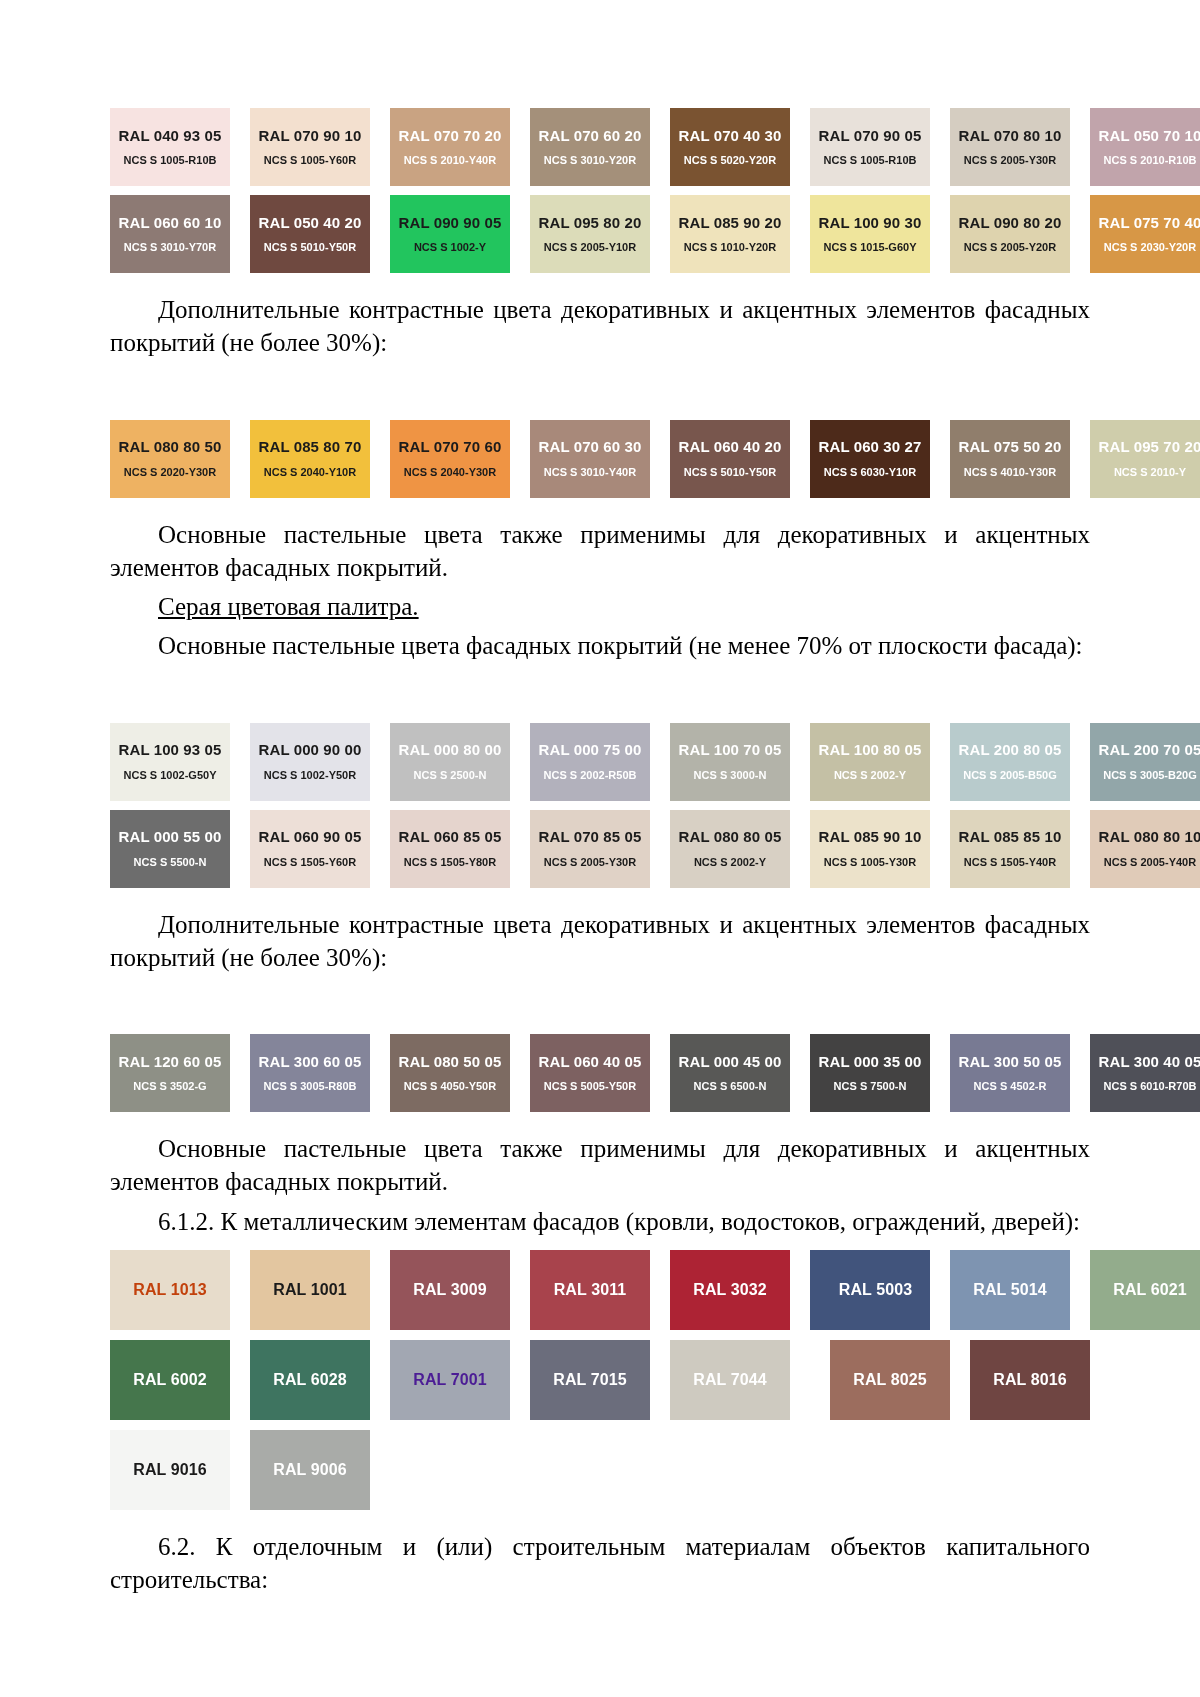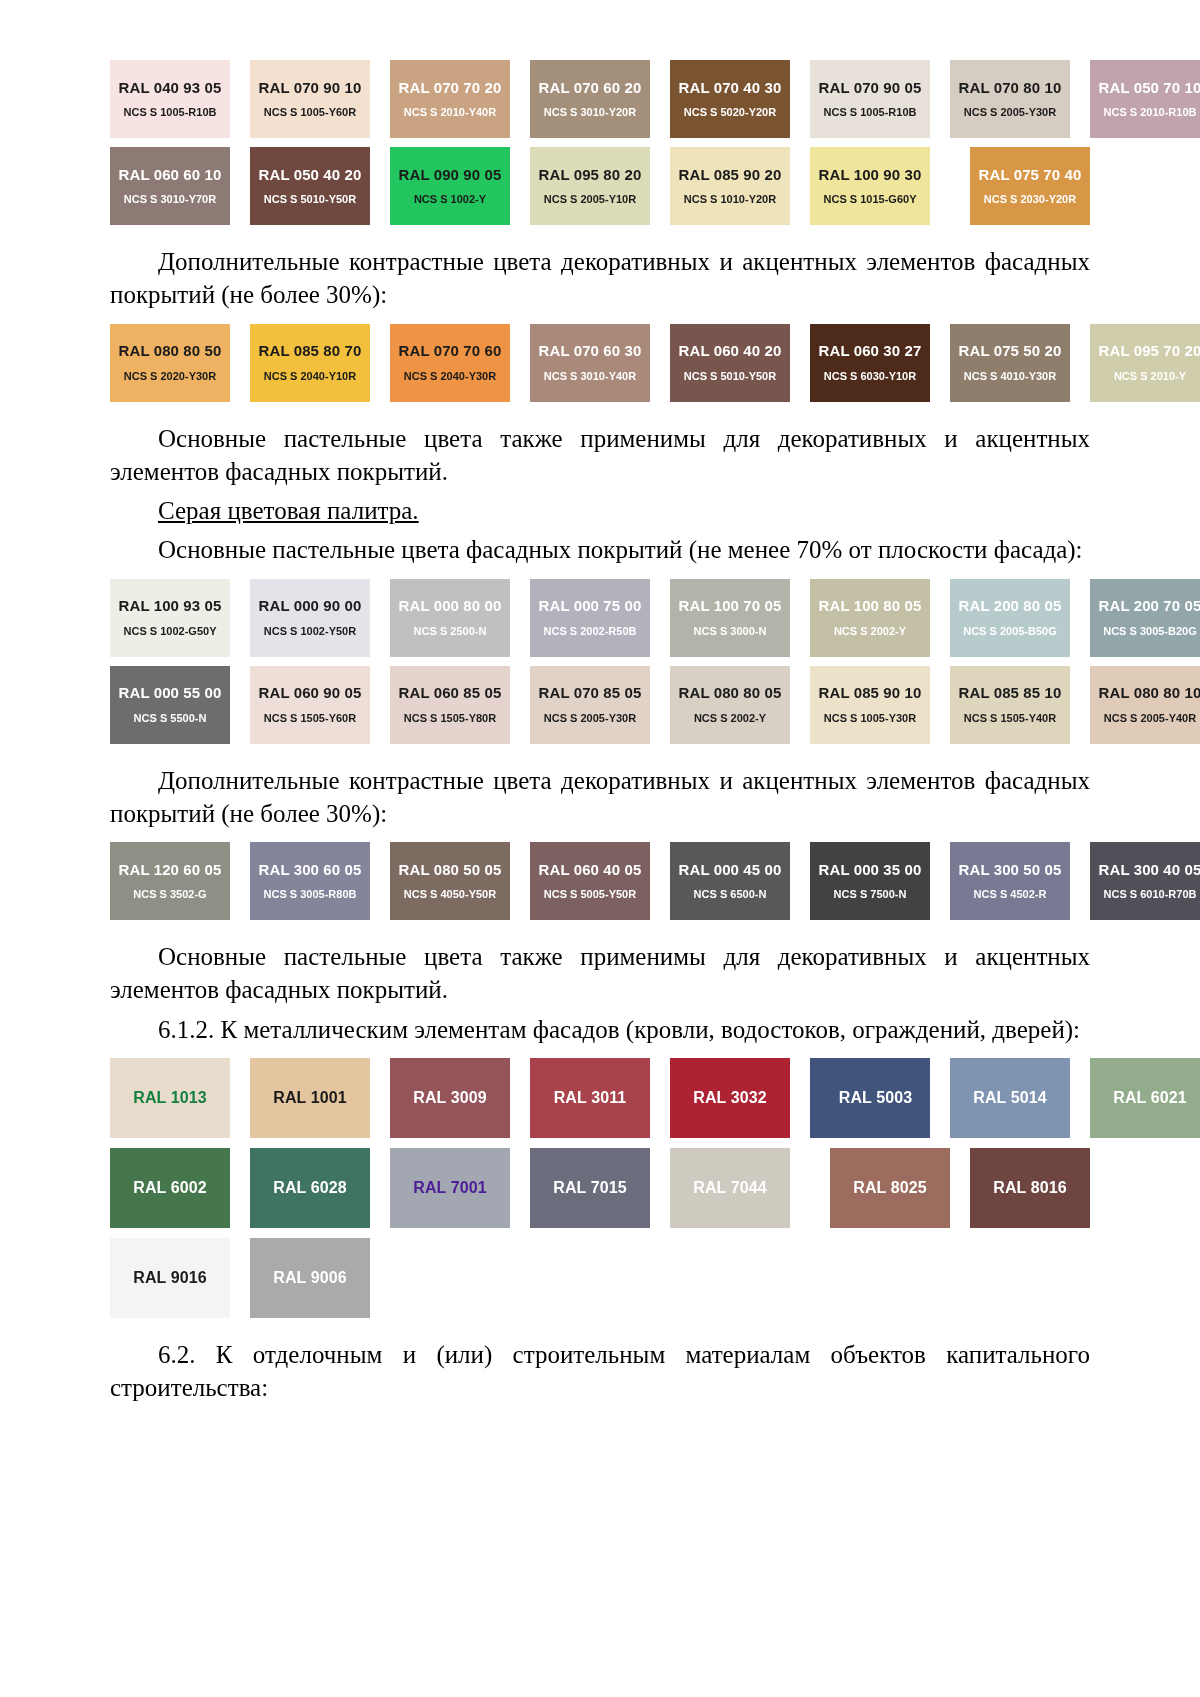--- a/index.html
+++ b/index.html
@@ -41,20 +41,21 @@
   .underline-head span.u { text-decoration: underline; }
   .gap-sm { height: 6px; }
   .gap-md { height: 12px; }
   .gap-lg { height: 20px; }
 
   
   .swatch-row {
     display: flex;
     gap: 0px;
     align-items: flex-start;
+    margin-top: 48px;
   }
   .swatch-row + .swatch-row { margin-top: 9px; }
 
   .swatch {
     width: 120px;
     height: 78px;
     margin-right: 0px;
     display: flex;
     flex-direction: column;
     align-items: center;
@@ -165,20 +166,24 @@
         <div class="swatch" style="background: rgb(239, 227, 187); color: rgb(27, 27, 27);">
           <div class="ral">RAL 085 90 20</div>
           <div class="ncs">NCS S 1010-Y20R</div>
         </div>
         <div class="row-spacer"></div>
         <div class="swatch" style="background: rgb(239, 229, 156); color: rgb(27, 27, 27);">
           <div class="ral">RAL 100 90 30</div>
           <div class="ncs">NCS S 1015-G60Y</div>
         </div>
         <div class="row-spacer"></div>
+        <div class="swatch" style="background: rgb(222, 211, 174); color: rgb(27, 27, 27);">
+          <div class="ral">RAL 090 80 20</div>
+          <div class="ncs">NCS S 2005-Y20R</div>
+        </div>
         <div class="row-spacer"></div>
         <div class="swatch" style="background: rgb(215, 151, 70); color: rgb(255, 255, 255);">
           <div class="ral">RAL 075 70 40</div>
           <div class="ncs">NCS S 2030-Y20R</div>
         </div>
       </div>
     </div>
 
   <div class="gap-lg"></div>
 
@@ -384,21 +389,21 @@
   <p class="body-text">Основные пастельные цвета также применимы для декоративных и акцентных элементов фасадных покрытий.</p>
 
   <div class="gap-sm"></div>
 
   <p class="body-text">6.1.2. К металлическим элементам фасадов (кровли, водостоков, ограждений, дверей):</p>
 
   <div class="gap-md"></div>
 
   <div id="palette-metal">
       <div class="metal-row">
-        <div class="swatch metal" style="background: rgb(231, 220, 203); color: #15803d; align-items: center;">
+        <div class="swatch metal" style="background: rgb(231, 220, 203); color: #c2410c; align-items: center;">
           <div class="ral">RAL 1013</div>
         </div>
         <div class="row-spacer"></div>
         <div class="swatch metal" style="background: rgb(227, 198, 160); color: rgb(27, 27, 27);">
           <div class="ral">RAL 1001</div>
         </div>
         <div class="row-spacer"></div>
         <div class="swatch metal" style="background: rgb(149, 84, 90); color: rgb(255, 255, 255);">
           <div class="ral">RAL 3009</div>
         </div>

